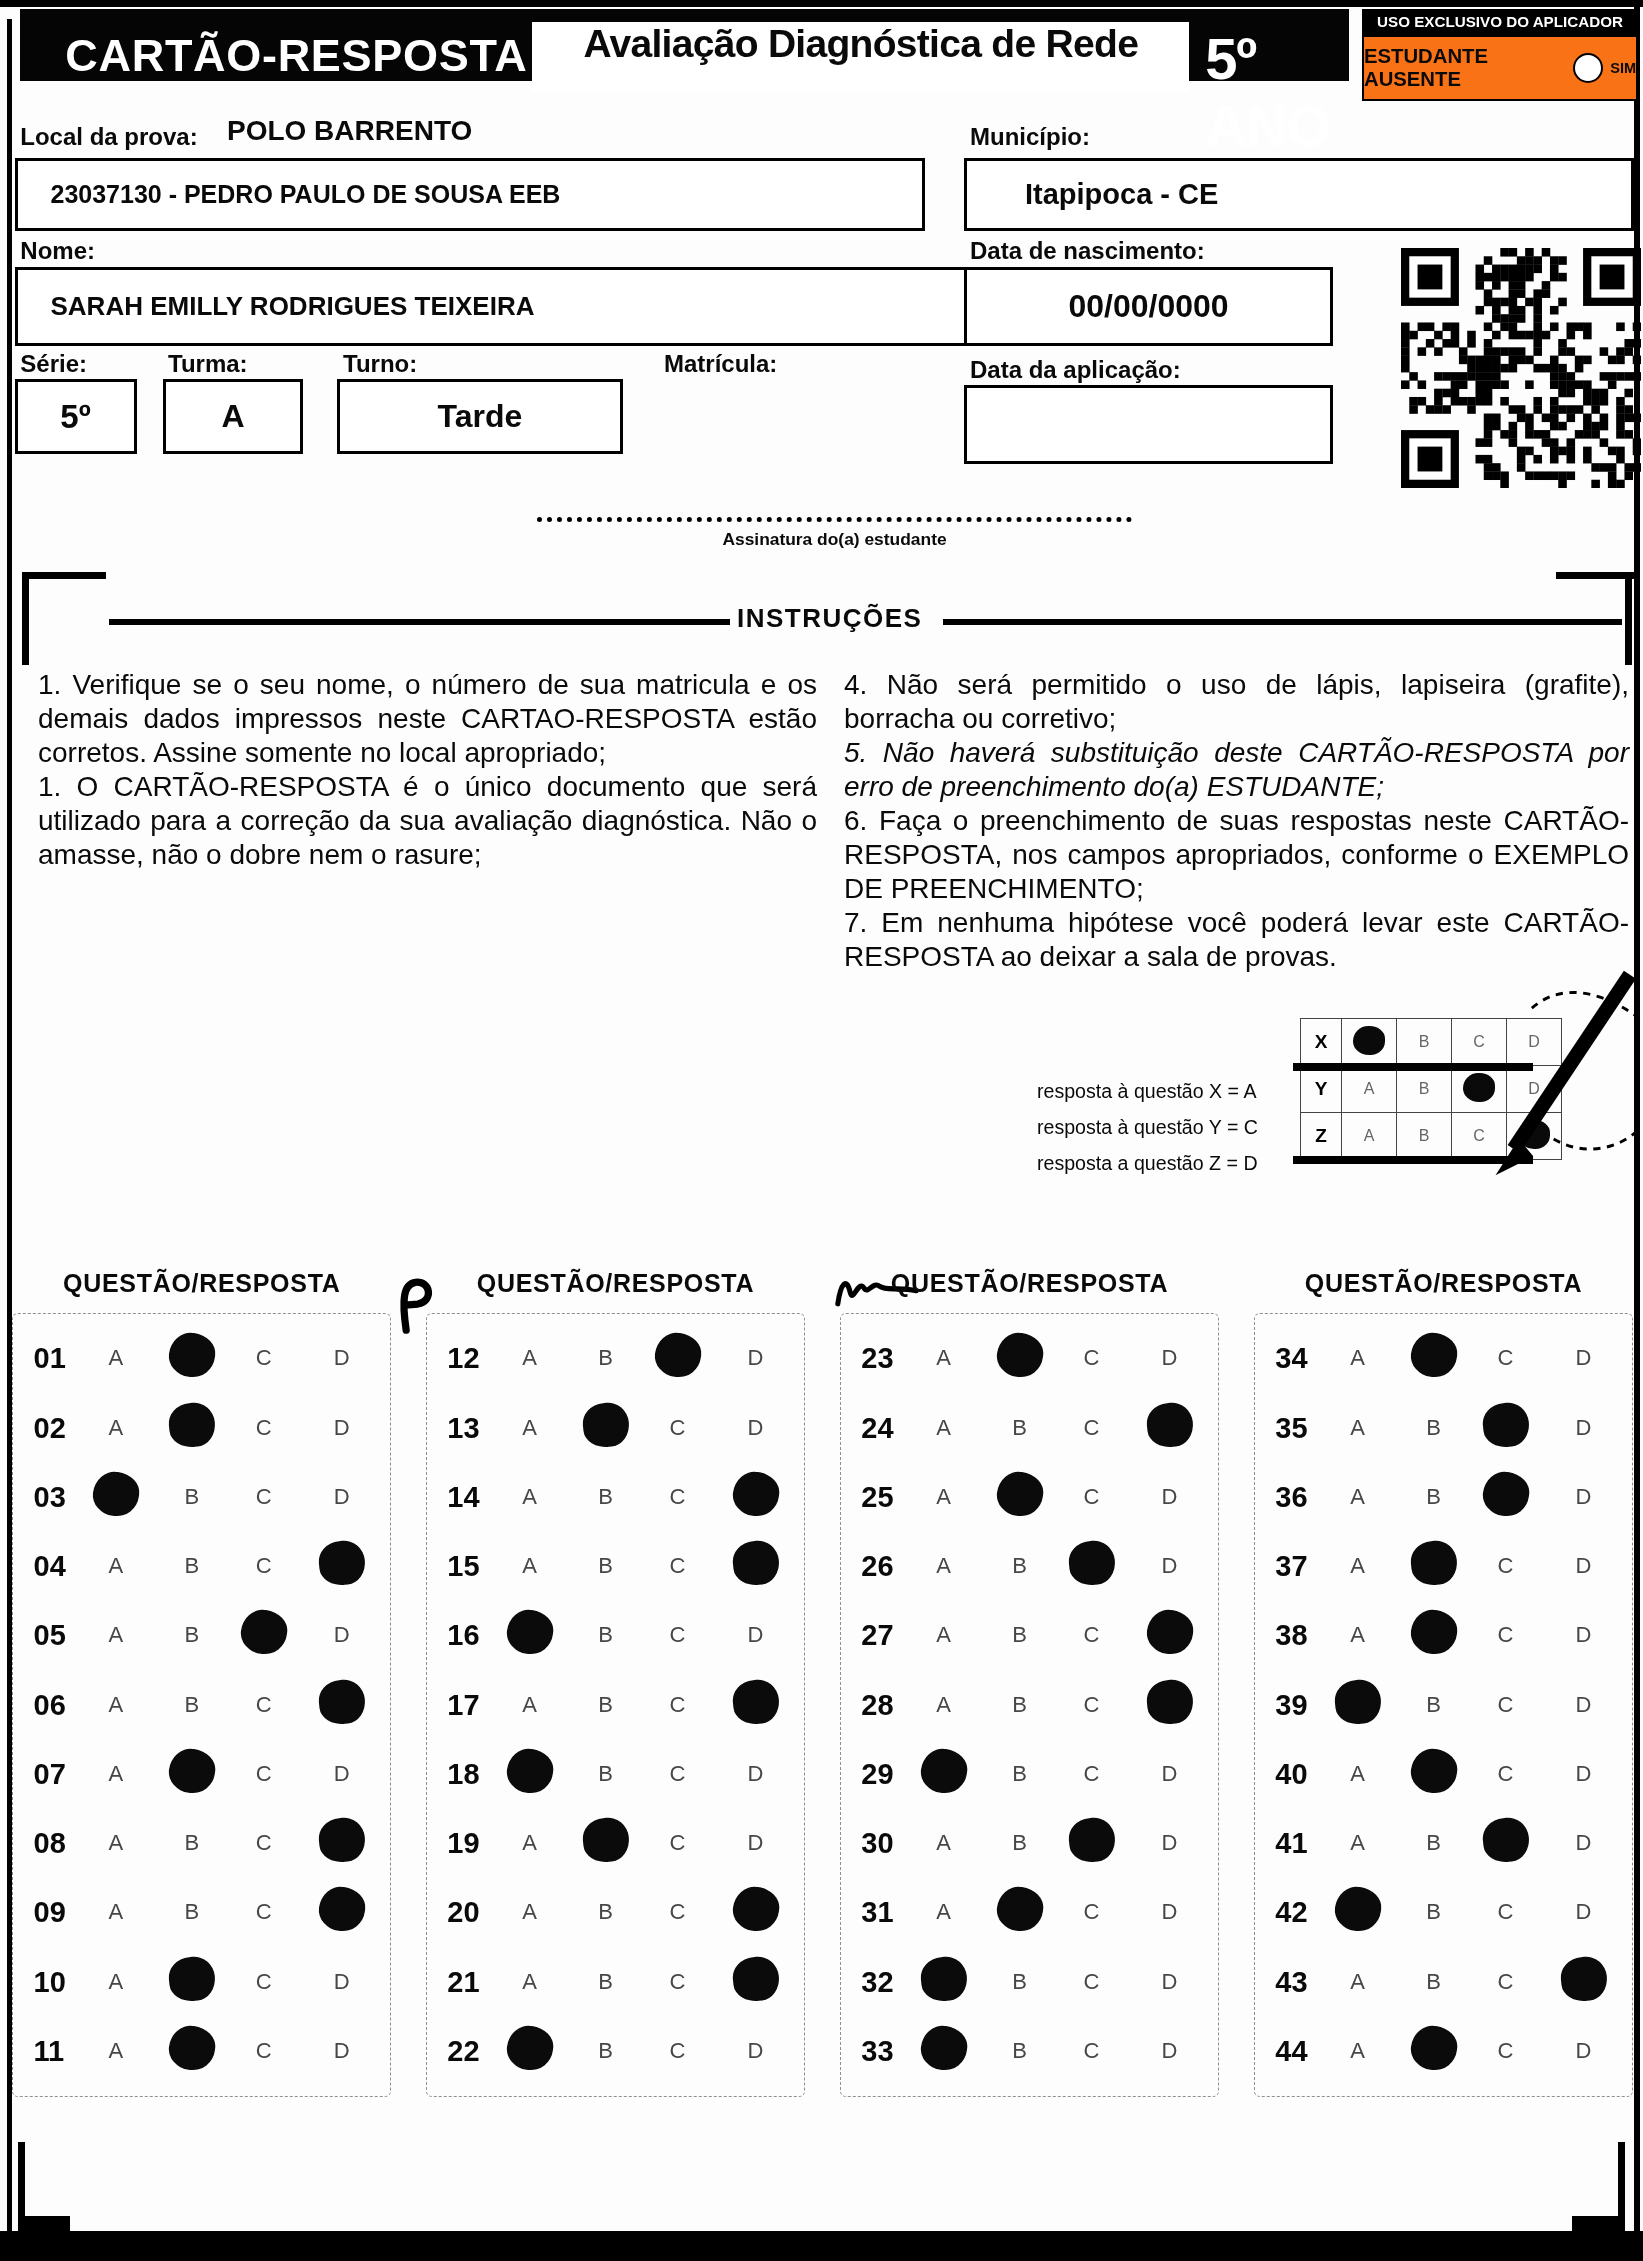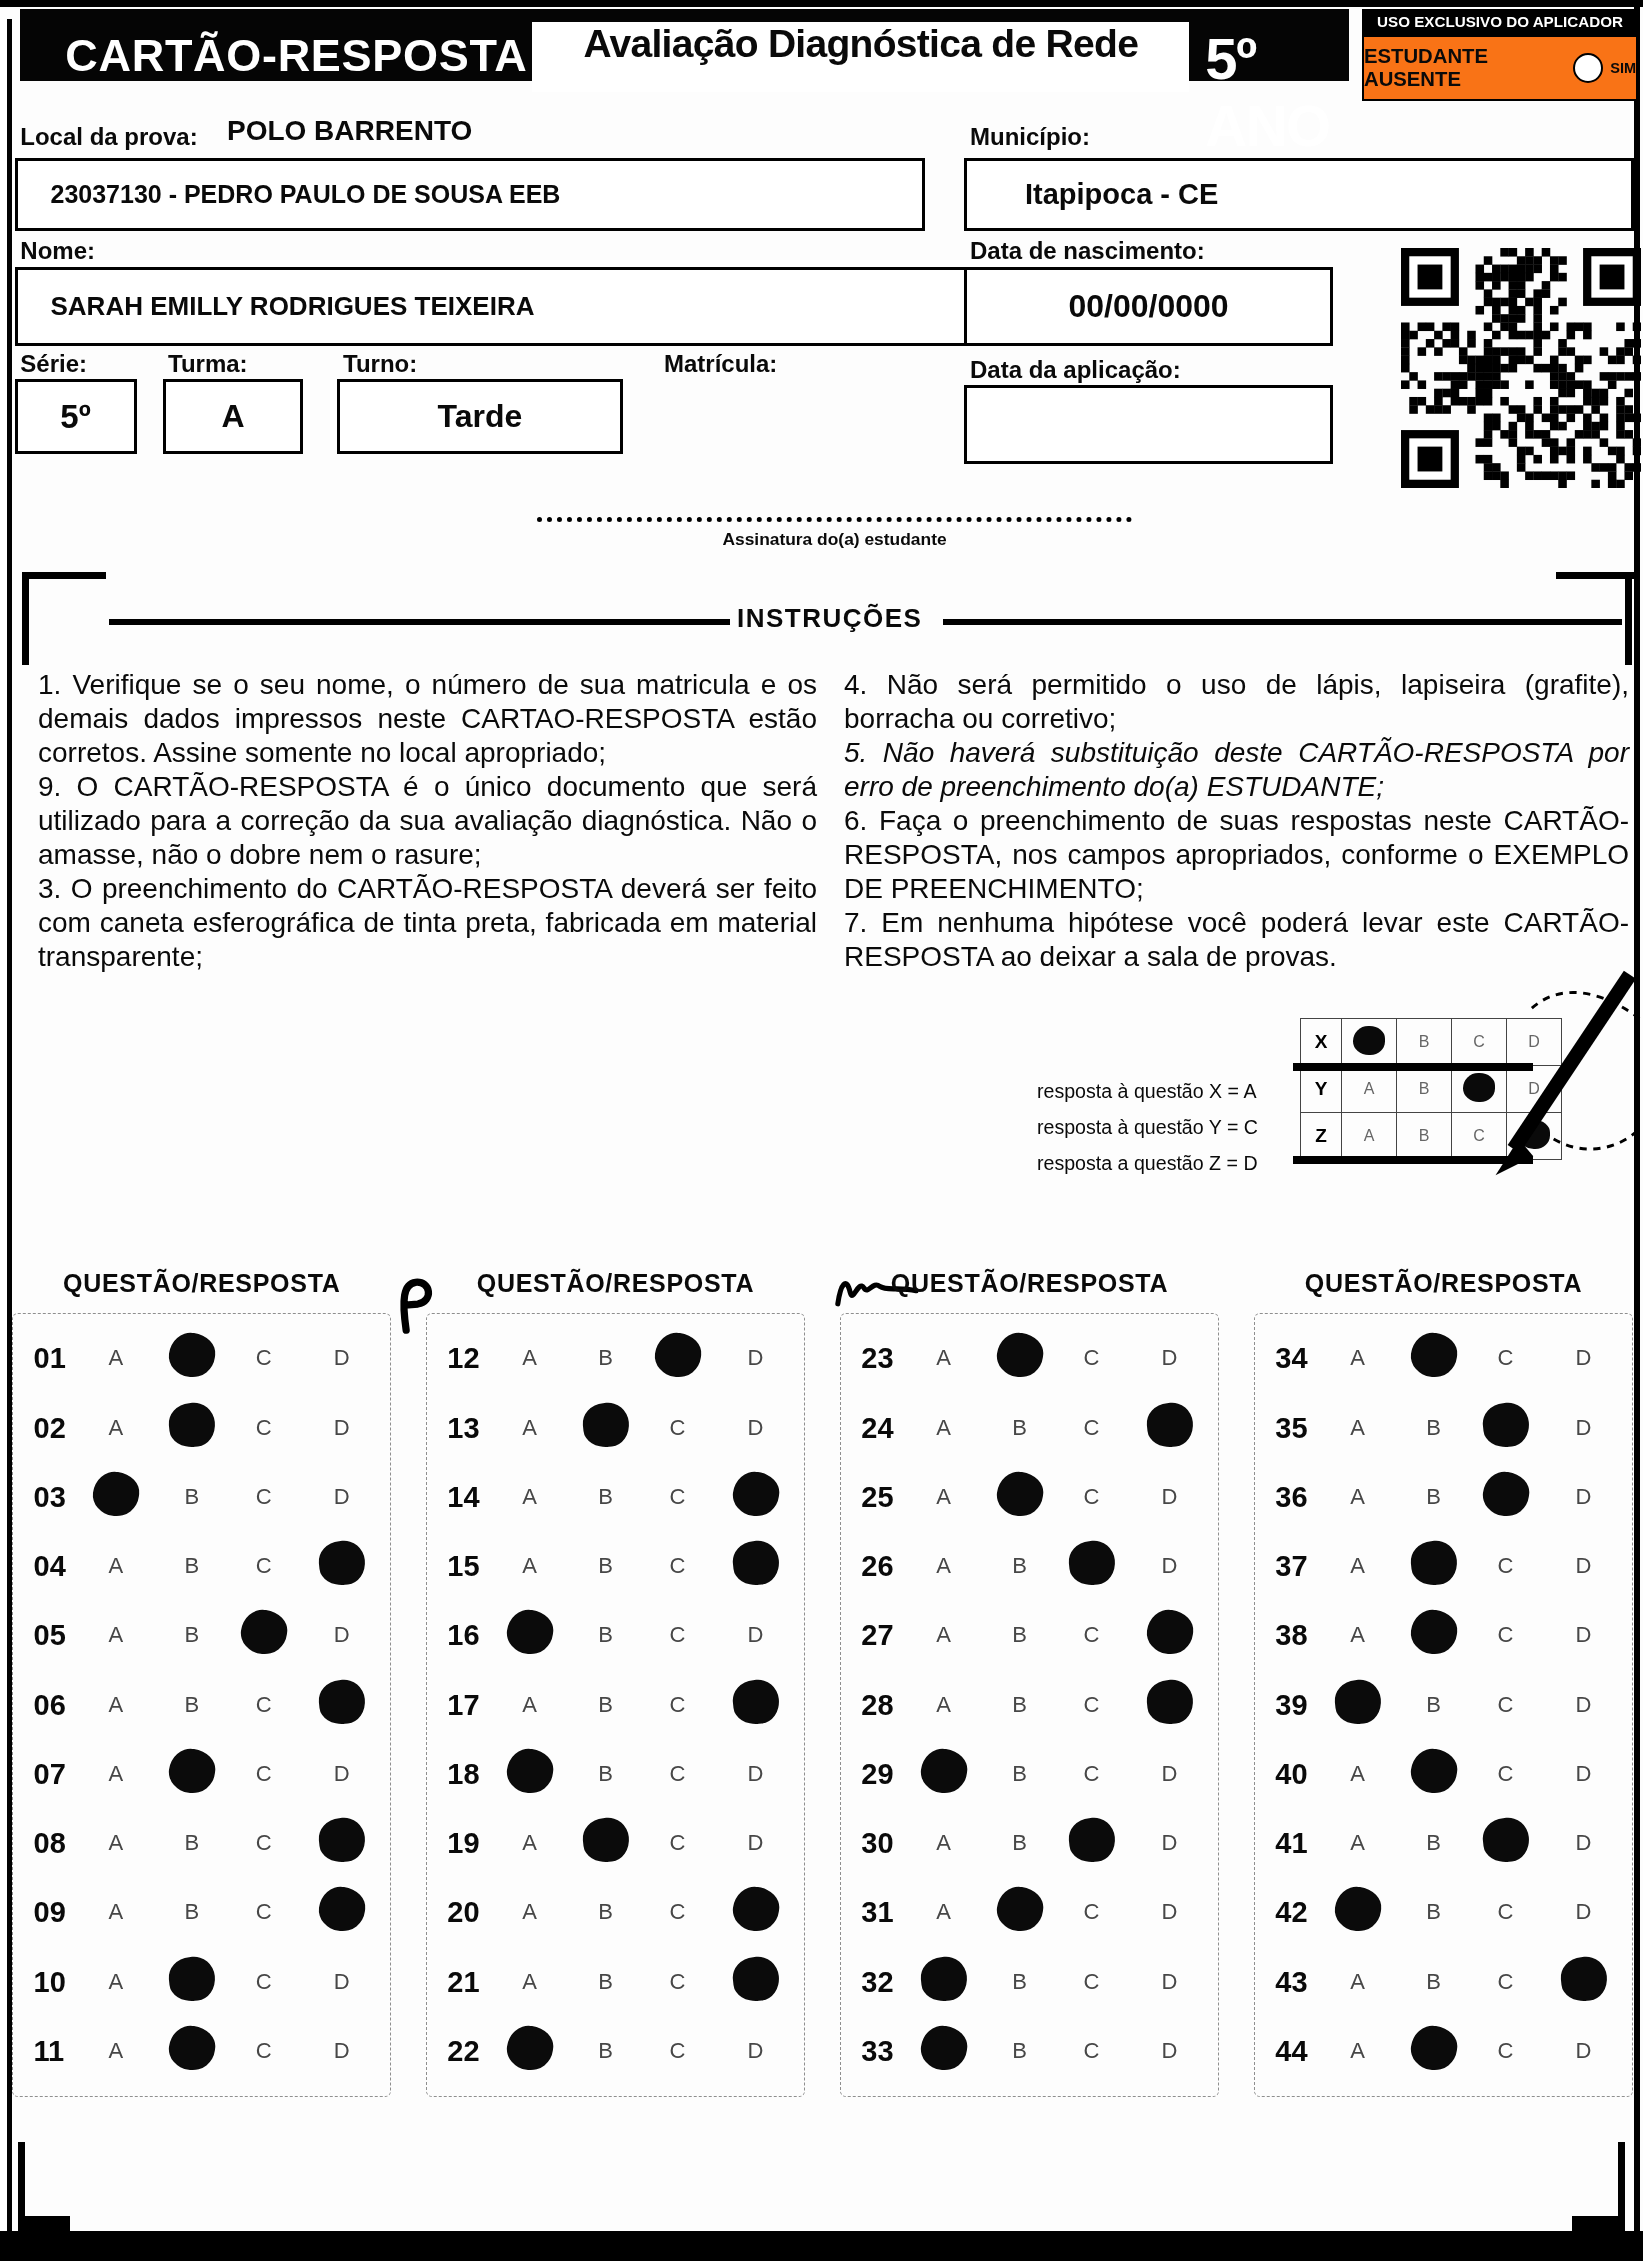--- a/index.html
+++ b/index.html
@@ -446,22 +446,21 @@
   <div class="bar" style="left:18px;top:2216px;width:52px;height:16px;"></div>
   <div class="bar" style="left:1618px;top:2142px;width:6.5px;height:90px;"></div>
   <div class="bar" style="left:1572px;top:2216px;width:52px;height:16px;"></div>
 
   <div class="bar" style="left:109px;top:619px;width:621px;height:5.8px;"></div>
   <div id="instr-title">INSTRUÇÕES</div>
   <div class="bar" style="left:943px;top:619px;width:679px;height:5.8px;"></div>
 
   <div id="instr-left" class="icol">
     <p>1. Verifique se o seu nome, o número de sua matricula e os demais dados impressos neste CARTAO-RESPOSTA estão corretos. Assine somente no local apropriado;</p>
-    <p>9. O CARTÃO-RESPOSTA é o único documento que será utilizado para a correção da sua avaliação diagnóstica. Não o amasse, não o dobre nem o rasure;</p>
-    <p>3. O preenchimento do CARTÃO-RESPOSTA deverá ser feito com caneta esferográfica de tinta preta, fabricada em material transparente;</p>
+    <p>1. O CARTÃO-RESPOSTA é o único documento que será utilizado para a correção da sua avaliação diagnóstica. Não o amasse, não o dobre nem o rasure;</p>
   </div>
   <div id="instr-right" class="icol">
     <p>4. Não será permitido o uso de lápis, lapiseira (grafite), borracha ou corretivo;</p>
     <p class="it">5. Não haverá substituição deste CARTÃO-RESPOSTA por erro de preenchimento do(a) ESTUDANTE;</p>
     <p>6. Faça o preenchimento de suas respostas neste CARTÃO-RESPOSTA, nos campos apropriados, conforme o EXEMPLO DE PREENCHIMENTO;</p>
     <p>7. Em nenhuma hipótese você poderá levar este CARTÃO-RESPOSTA ao deixar a sala de provas.</p>
   </div>
 
   <div id="legend">
     <div>resposta à questão X = A</div>

